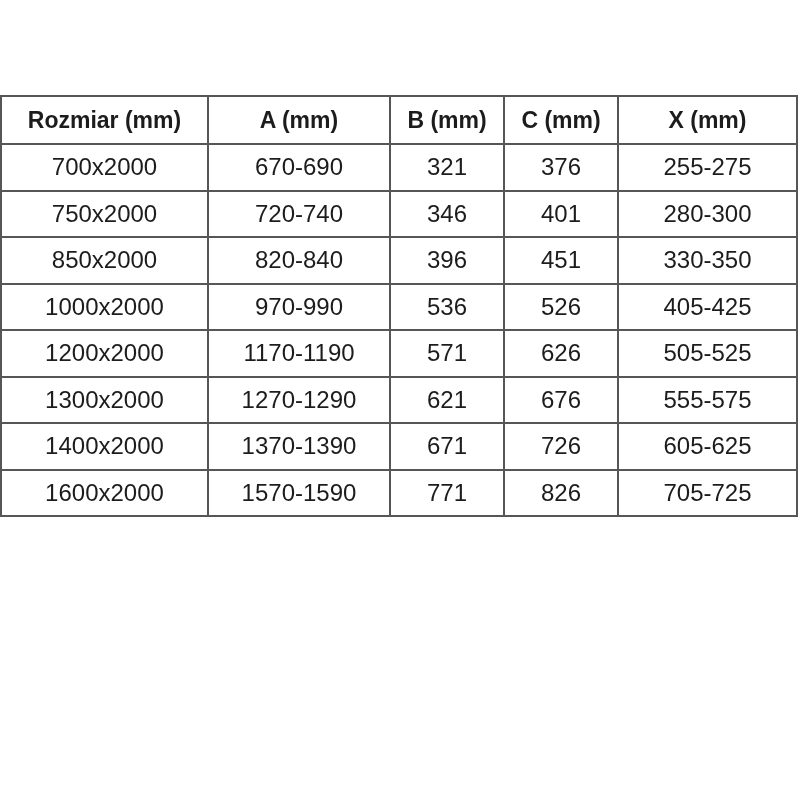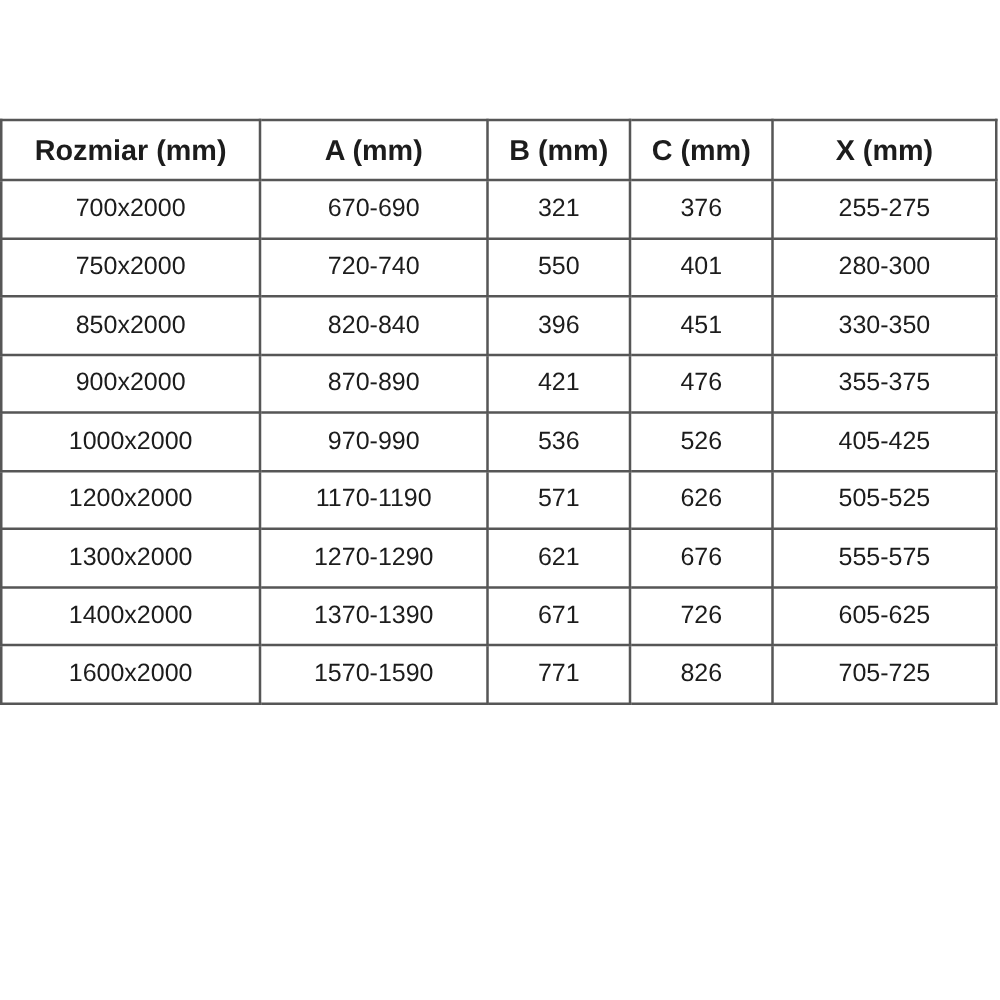--- a/index.html
+++ b/index.html
@@ -30,21 +30,21 @@
     padding: 0;
     overflow: hidden;
     white-space: nowrap;
   }
   table.size-table th {
     font-size: 23px;
     font-weight: bold;
     height: 46px;
   }
   table.size-table td {
-    font-size: 20px;
+    font-size: 24px;
     font-weight: normal;
     height: 44.5px;
   }
 </style>
 </head>
 <body>
 
 <table class="size-table">
   <colgroup>
     <col style="width:207px">
@@ -66,37 +66,30 @@
       <tr>
         <td>700x2000</td>
         <td>670-690</td>
         <td>321</td>
         <td>376</td>
         <td>255-275</td>
       </tr>
       <tr>
         <td>750x2000</td>
         <td>720-740</td>
-        <td>550</td>
+        <td>346</td>
         <td>401</td>
         <td>280-300</td>
       </tr>
       <tr>
         <td>850x2000</td>
         <td>820-840</td>
         <td>396</td>
         <td>451</td>
         <td>330-350</td>
-      </tr>
-      <tr>
-        <td>900x2000</td>
-        <td>870-890</td>
-        <td>421</td>
-        <td>476</td>
-        <td>355-375</td>
       </tr>
       <tr>
         <td>1000x2000</td>
         <td>970-990</td>
         <td>536</td>
         <td>526</td>
         <td>405-425</td>
       </tr>
       <tr>
         <td>1200x2000</td>

